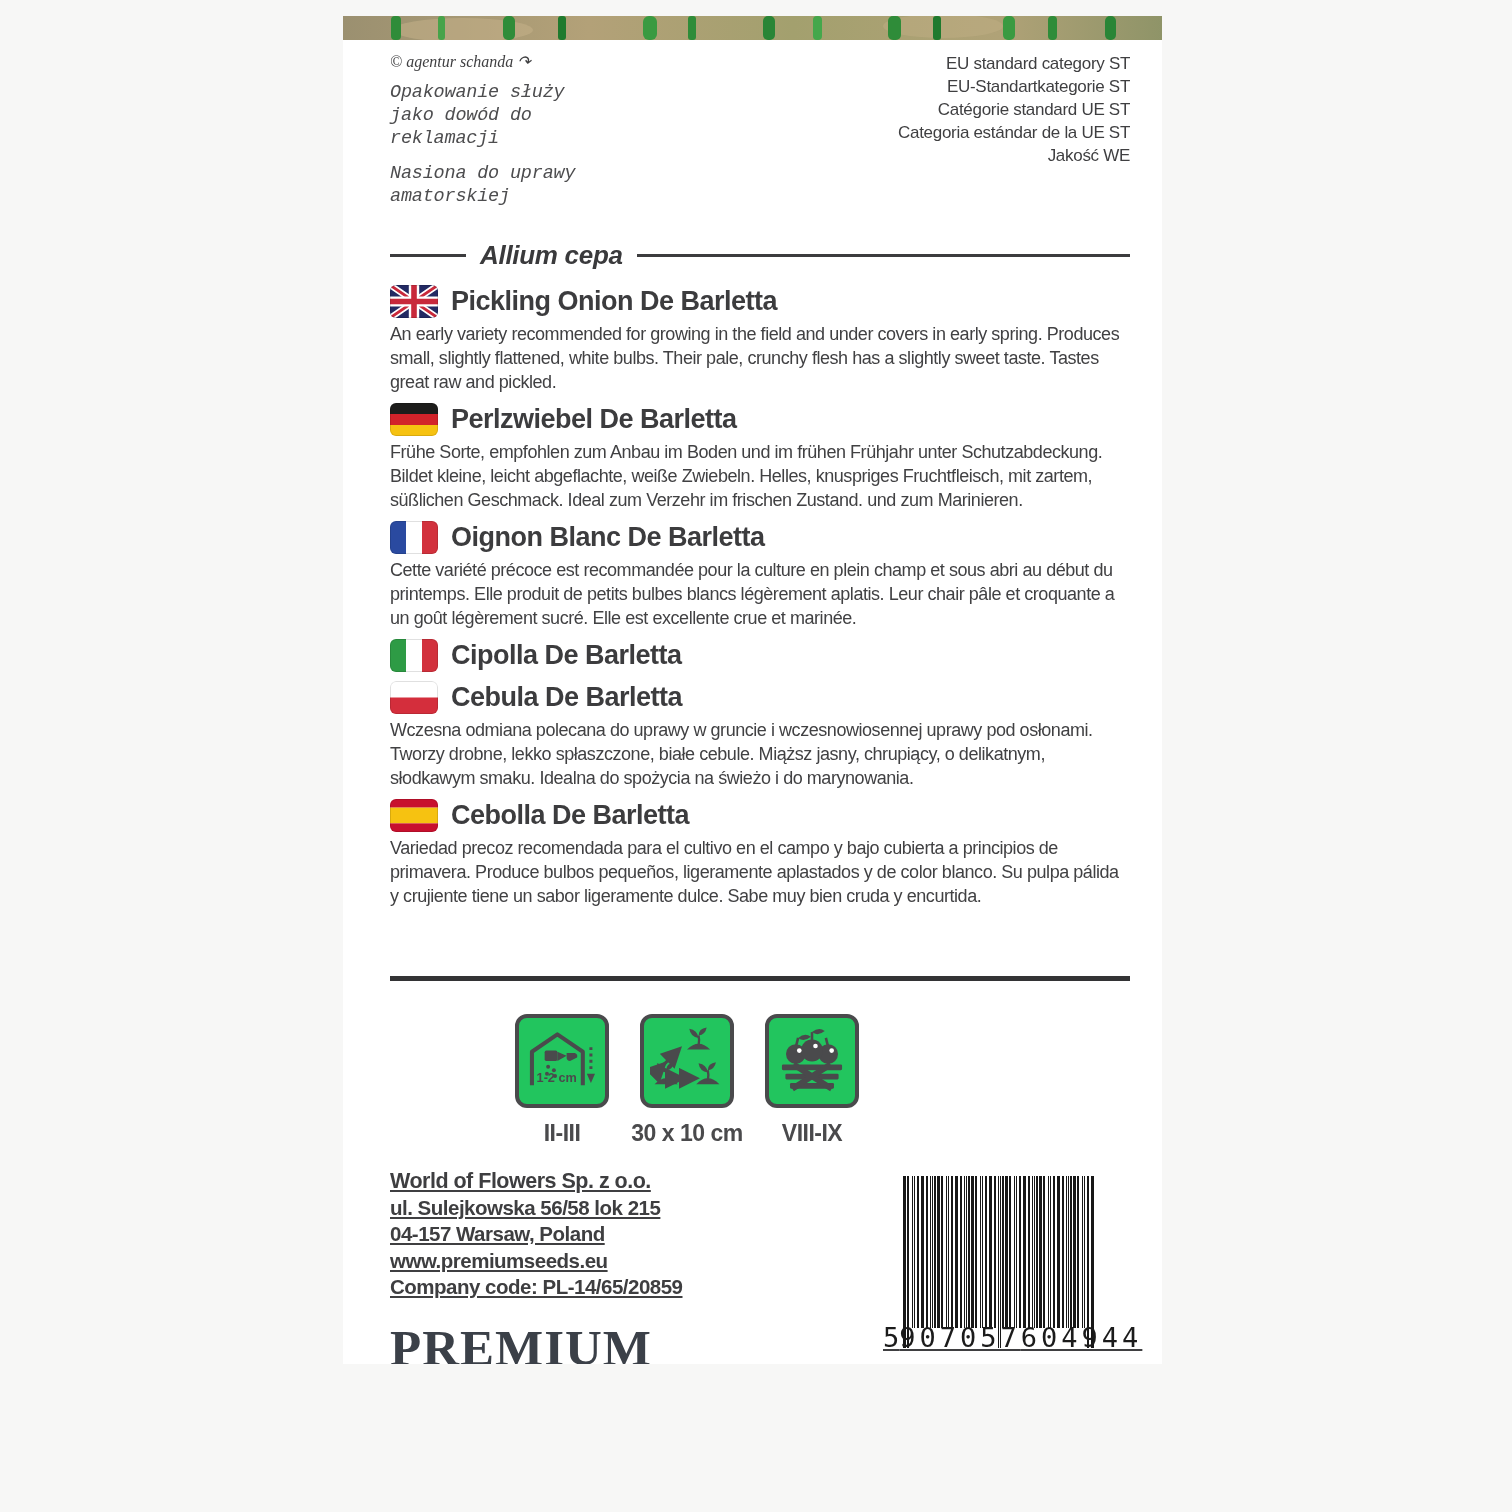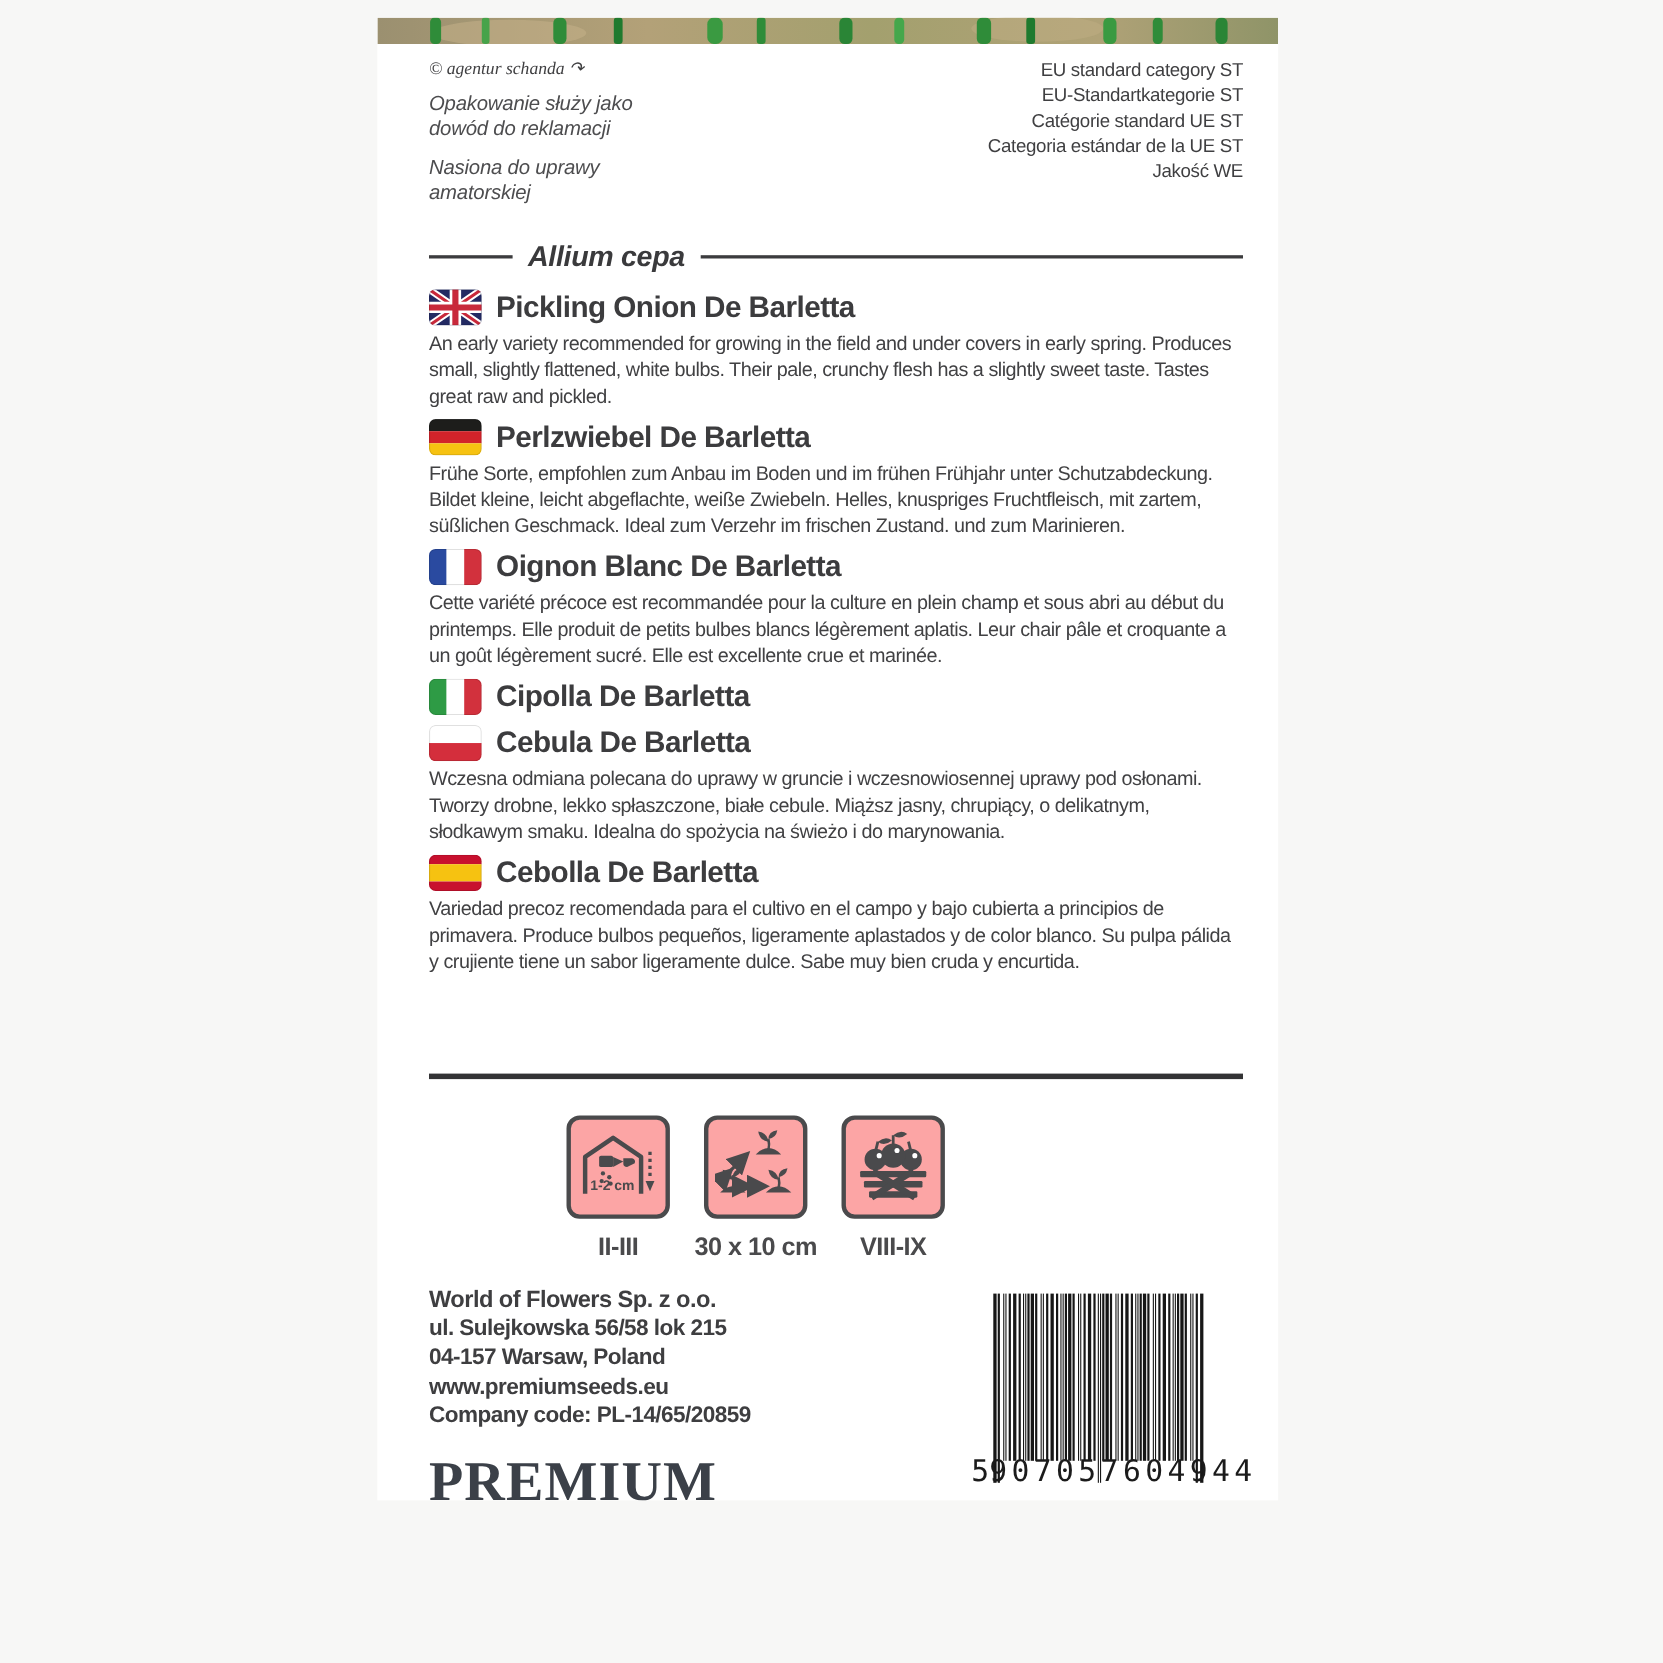--- a/index.html
+++ b/index.html
@@ -14,21 +14,21 @@
     position:absolute;left:343px;top:16px;width:819px;height:1348px;
     background:#ffffff;overflow:hidden;
   }
   .photo-strip{position:absolute;left:0;top:0;width:819px;height:24px;}
   .content{position:absolute;left:47px;top:24px;width:740px;}
 
   
   .meta-row{display:flex;justify-content:space-between;align-items:flex-start;margin-top:12px;}
   .meta-left{width:260px;color:#4d4d4f;}
   .copyright{font-family:"Liberation Serif", serif;font-style:italic;font-size:16px;margin-bottom:10px;color:#3f3f41;}
-  .meta-left .it{font-style:italic;font-size:18.5px;line-height:23px;width:225px;margin-bottom:12px;letter-spacing:-0.2px;}
+  .meta-left .it{font-style:italic;font-size:18.5px;line-height:23px;width:225px;margin-bottom:12px;letter-spacing:-0.2px;font-family:Liberation Mono, monospace;}
   .meta-right{text-align:right;font-size:17px;line-height:23px;letter-spacing:-0.3px;color:#3f3f41;}
 
   
   .species-row{display:flex;align-items:center;gap:14px;margin-top:20px;margin-bottom:14px;}
   .species-row .rule{height:3px;background:#3c3c3e;}
   .rule-l{width:76px;}
   .rule-r{flex:1;}
   .species{font-size:26px;font-weight:bold;font-style:italic;letter-spacing:-0.3px;color:#3a3a3c;}
 
   
@@ -38,26 +38,26 @@
   .flag svg{display:block;width:100%;height:100%;}
   .flag::after{content:"";position:absolute;inset:0;border:1px solid rgba(0,0,0,.12);border-radius:6px;}
   .lang-head h2{margin:0;font-size:27px;font-weight:bold;letter-spacing:-0.5px;color:#3c3c3e;}
   .lang-text{margin:0;font-size:18px;line-height:24px;letter-spacing:-0.45px;color:#414143;text-align:left;}
 
   
   .divider{position:absolute;left:47px;top:960px;width:740px;height:5px;background:#333335;}
   .picto-row{position:absolute;left:172px;top:998px;display:flex;gap:31px;}
   .picto{display:flex;flex-direction:column;align-items:center;width:94px;}
   .picto-box{width:94px;height:94px;border:4px solid #4a4a4c;border-radius:12px;box-sizing:border-box;
-    display:flex;align-items:center;justify-content:center;background:#fca5a5;}
+    display:flex;align-items:center;justify-content:center;background:#22c55e;}
   .picto-box svg{width:74px;height:74px;}
   .picto-label{margin-top:12px;font-size:23px;font-weight:bold;letter-spacing:-0.5px;color:#4a4a4c;white-space:nowrap;}
 
   
-  .bottom{position:absolute;left:47px;top:1152px;width:740px;display:flex;justify-content:space-between;}
+  .bottom{position:absolute;left:47px;top:1152px;width:740px;display:flex;justify-content:space-between;text-decoration:underline;}
   .address{font-size:20.5px;font-weight:bold;line-height:26.5px;letter-spacing:-0.5px;color:#3e3e40;}
   .address .co-name{font-size:21.5px;}
   .brand{margin-top:22px;width:238px;}
   .brand-name{font-family:"Liberation Serif", serif;font-weight:bold;font-size:51px;letter-spacing:1px;color:#3b4048;line-height:1;}
   .brand-sub{display:flex;align-items:center;margin-top:22px;}
   .brand-sub .bline{height:3px;background:#3b4048;}
   .bl-l{width:42px;}
   .bl-r{flex:1;}
   .brand-sub .stxt{font-size:21px;font-weight:bold;letter-spacing:9px;color:#3b4048;padding:0 8px 0 14px;}
 

